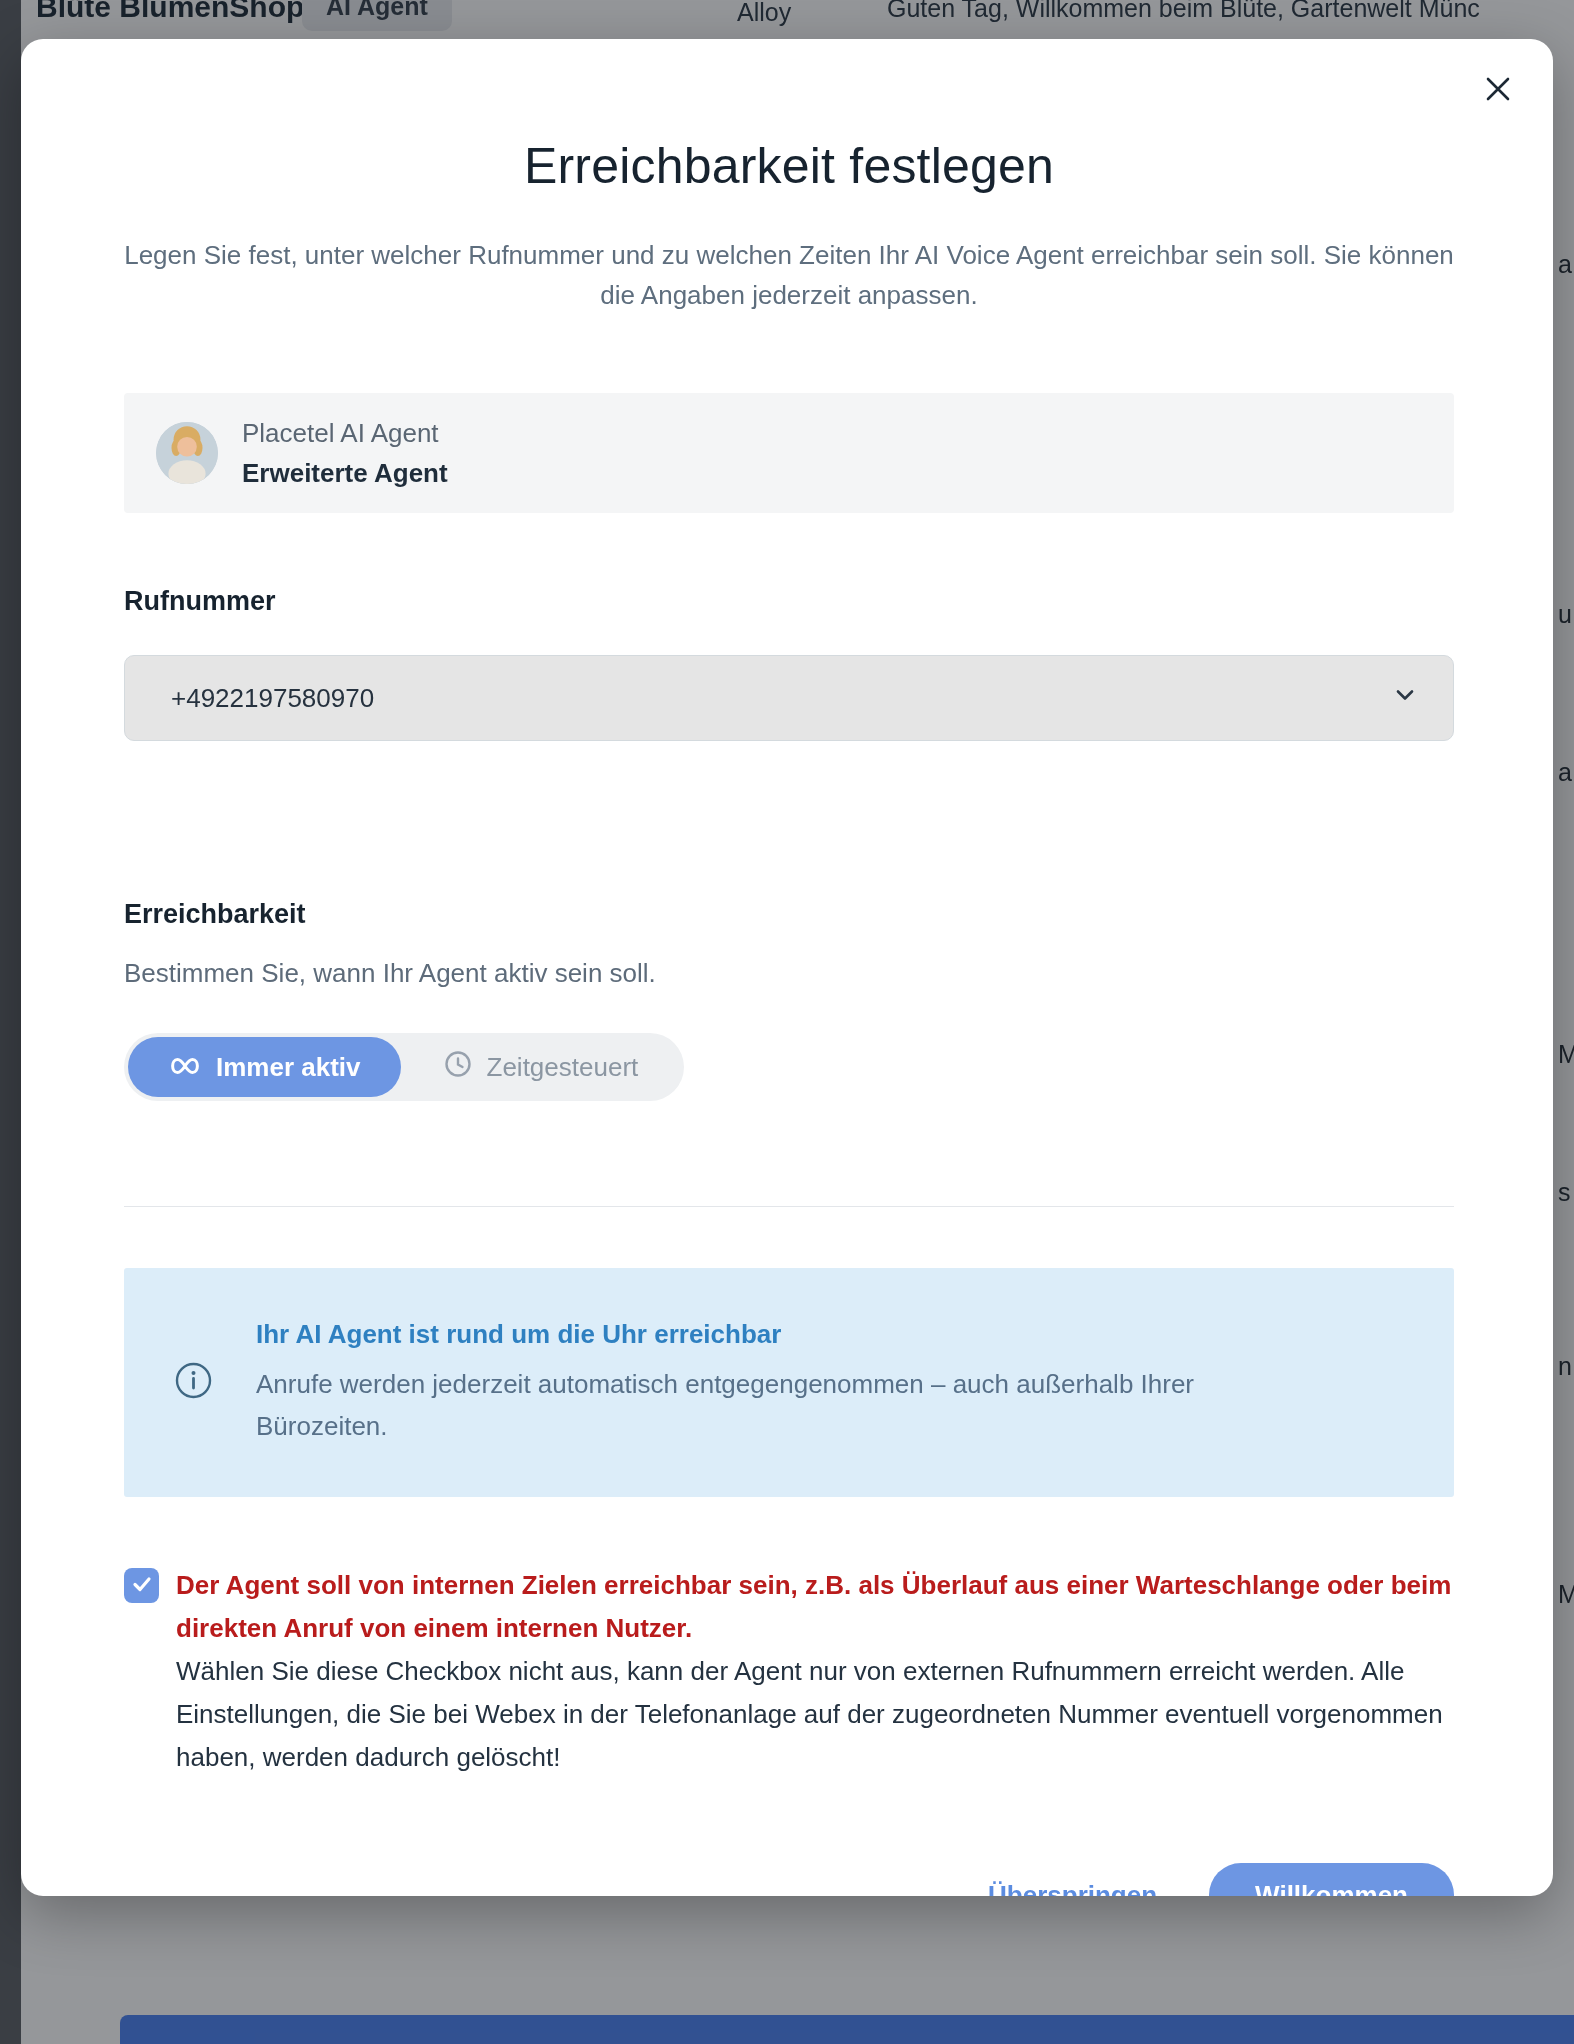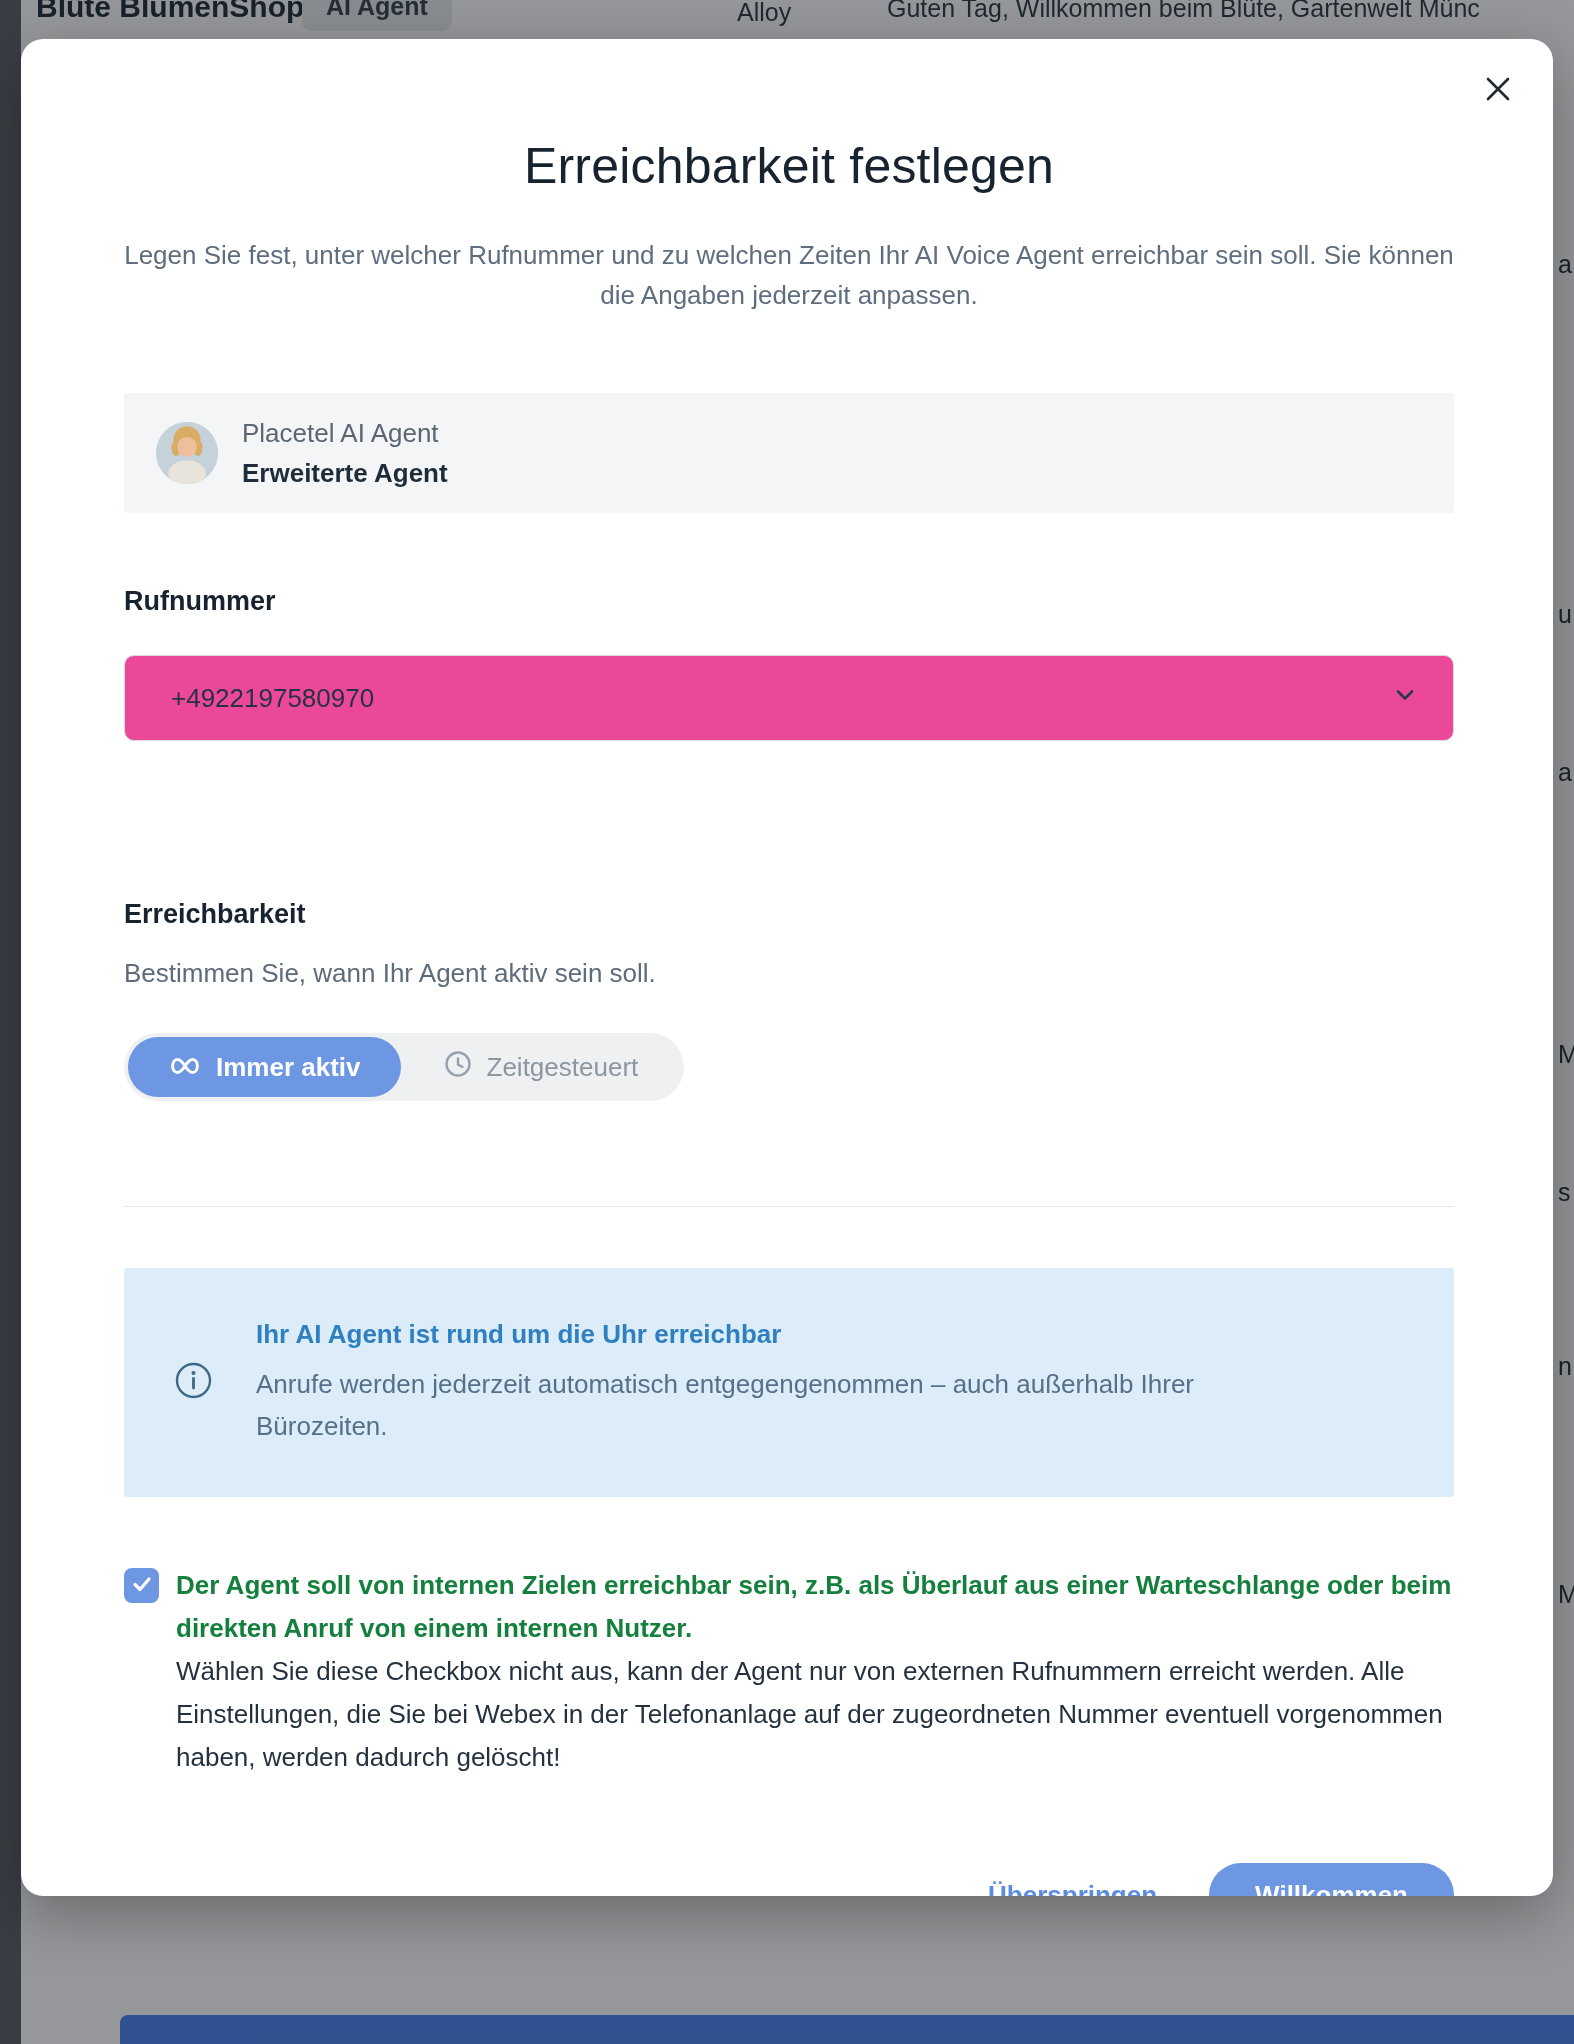--- a/index.html
+++ b/index.html
@@ -39,21 +39,21 @@
   .agent-texts { margin-left:24px; display:flex; flex-direction:column; gap:9px; }
   .agent-name { font-size:26px; color:#5a6673; }
   .agent-type { font-size:26px; font-weight:700; color:#1f2d3b; }
 
   .section-label { margin-top:73px; font-size:27px; font-weight:700; color:#17232f; }
   .section-label.mt-lg { margin-top:158px; }
 
   .select {
     margin-top:38px; height:86px; border:1px solid #d4dade; border-radius:10px;
     display:flex; align-items:center; justify-content:space-between;
-    padding:0 34px 0 46px; font-size:26px; color:#26323f; cursor:pointer; background:#ec4899;
+    padding:0 34px 0 46px; font-size:26px; color:#26323f; cursor:pointer; background:#e5e5e5;
   }
 
   .section-hint { margin-top:28px; font-size:26px; font-weight:500; color:#5d6b7a; }
 
   .toggle-track { margin-top:44px; display:inline-flex; align-items:center;
     background:#eef0f2; border-radius:40px; padding:4px;text-align:center; }
   .toggle-opt { display:flex; align-items:center; gap:14px; height:60px; border-radius:30px;
     padding:0 40px; font-size:26px; cursor:pointer; }
   .toggle-opt.active { background:#6d96e3; color:#fff; font-weight:600; }
   .toggle-opt.inactive { color:#8b96a2; font-weight:500; padding:0 42px; }
@@ -63,21 +63,21 @@
   .info-box { margin-top:61px; background:#dcedf9; border-radius:3px; min-height:229px;
     display:flex; align-items:center; gap:44px; padding:44px 60px 44px 51px; }
   .info-icon-wrap { flex:none; }
   .info-title { font-size:26px; font-weight:700; color:#2e80c1; }
   .info-body { margin-top:13px; font-size:26px; line-height:42px; color:#577089; max-width:1040px; }
 
   .checkbox-row { margin-top:67px; display:flex; align-items:flex-start; }
   .checkbox { width:35px; height:35px; border-radius:8px; background:#6d96e3; flex:none;
     display:flex; align-items:center; justify-content:center; margin-top:4px; cursor:pointer; }
   .cb-texts { margin-left:17px; font-size:26px; line-height:43px; color:#243240; }
-  .cb-bold { font-weight:700; color:#15803d; }
+  .cb-bold { font-weight:700; color:#b91c1c; }
   .cb-body { font-weight:400; }
 
   .m-footer { margin-top:84px; display:flex; justify-content:flex-end; align-items:center; gap:52px; }
   .skip-link { font-size:26px; font-weight:600; color:#5b8ce0; cursor:pointer; }
   .save-btn { height:64px; border-radius:32px; background:#6d96e3; color:#fff;
     font-size:26px; font-weight:600; padding:0 46px; border:none;
     display:flex; align-items:center; cursor:pointer; font-family:inherit; }
 </style>
 </head>
 <body>

